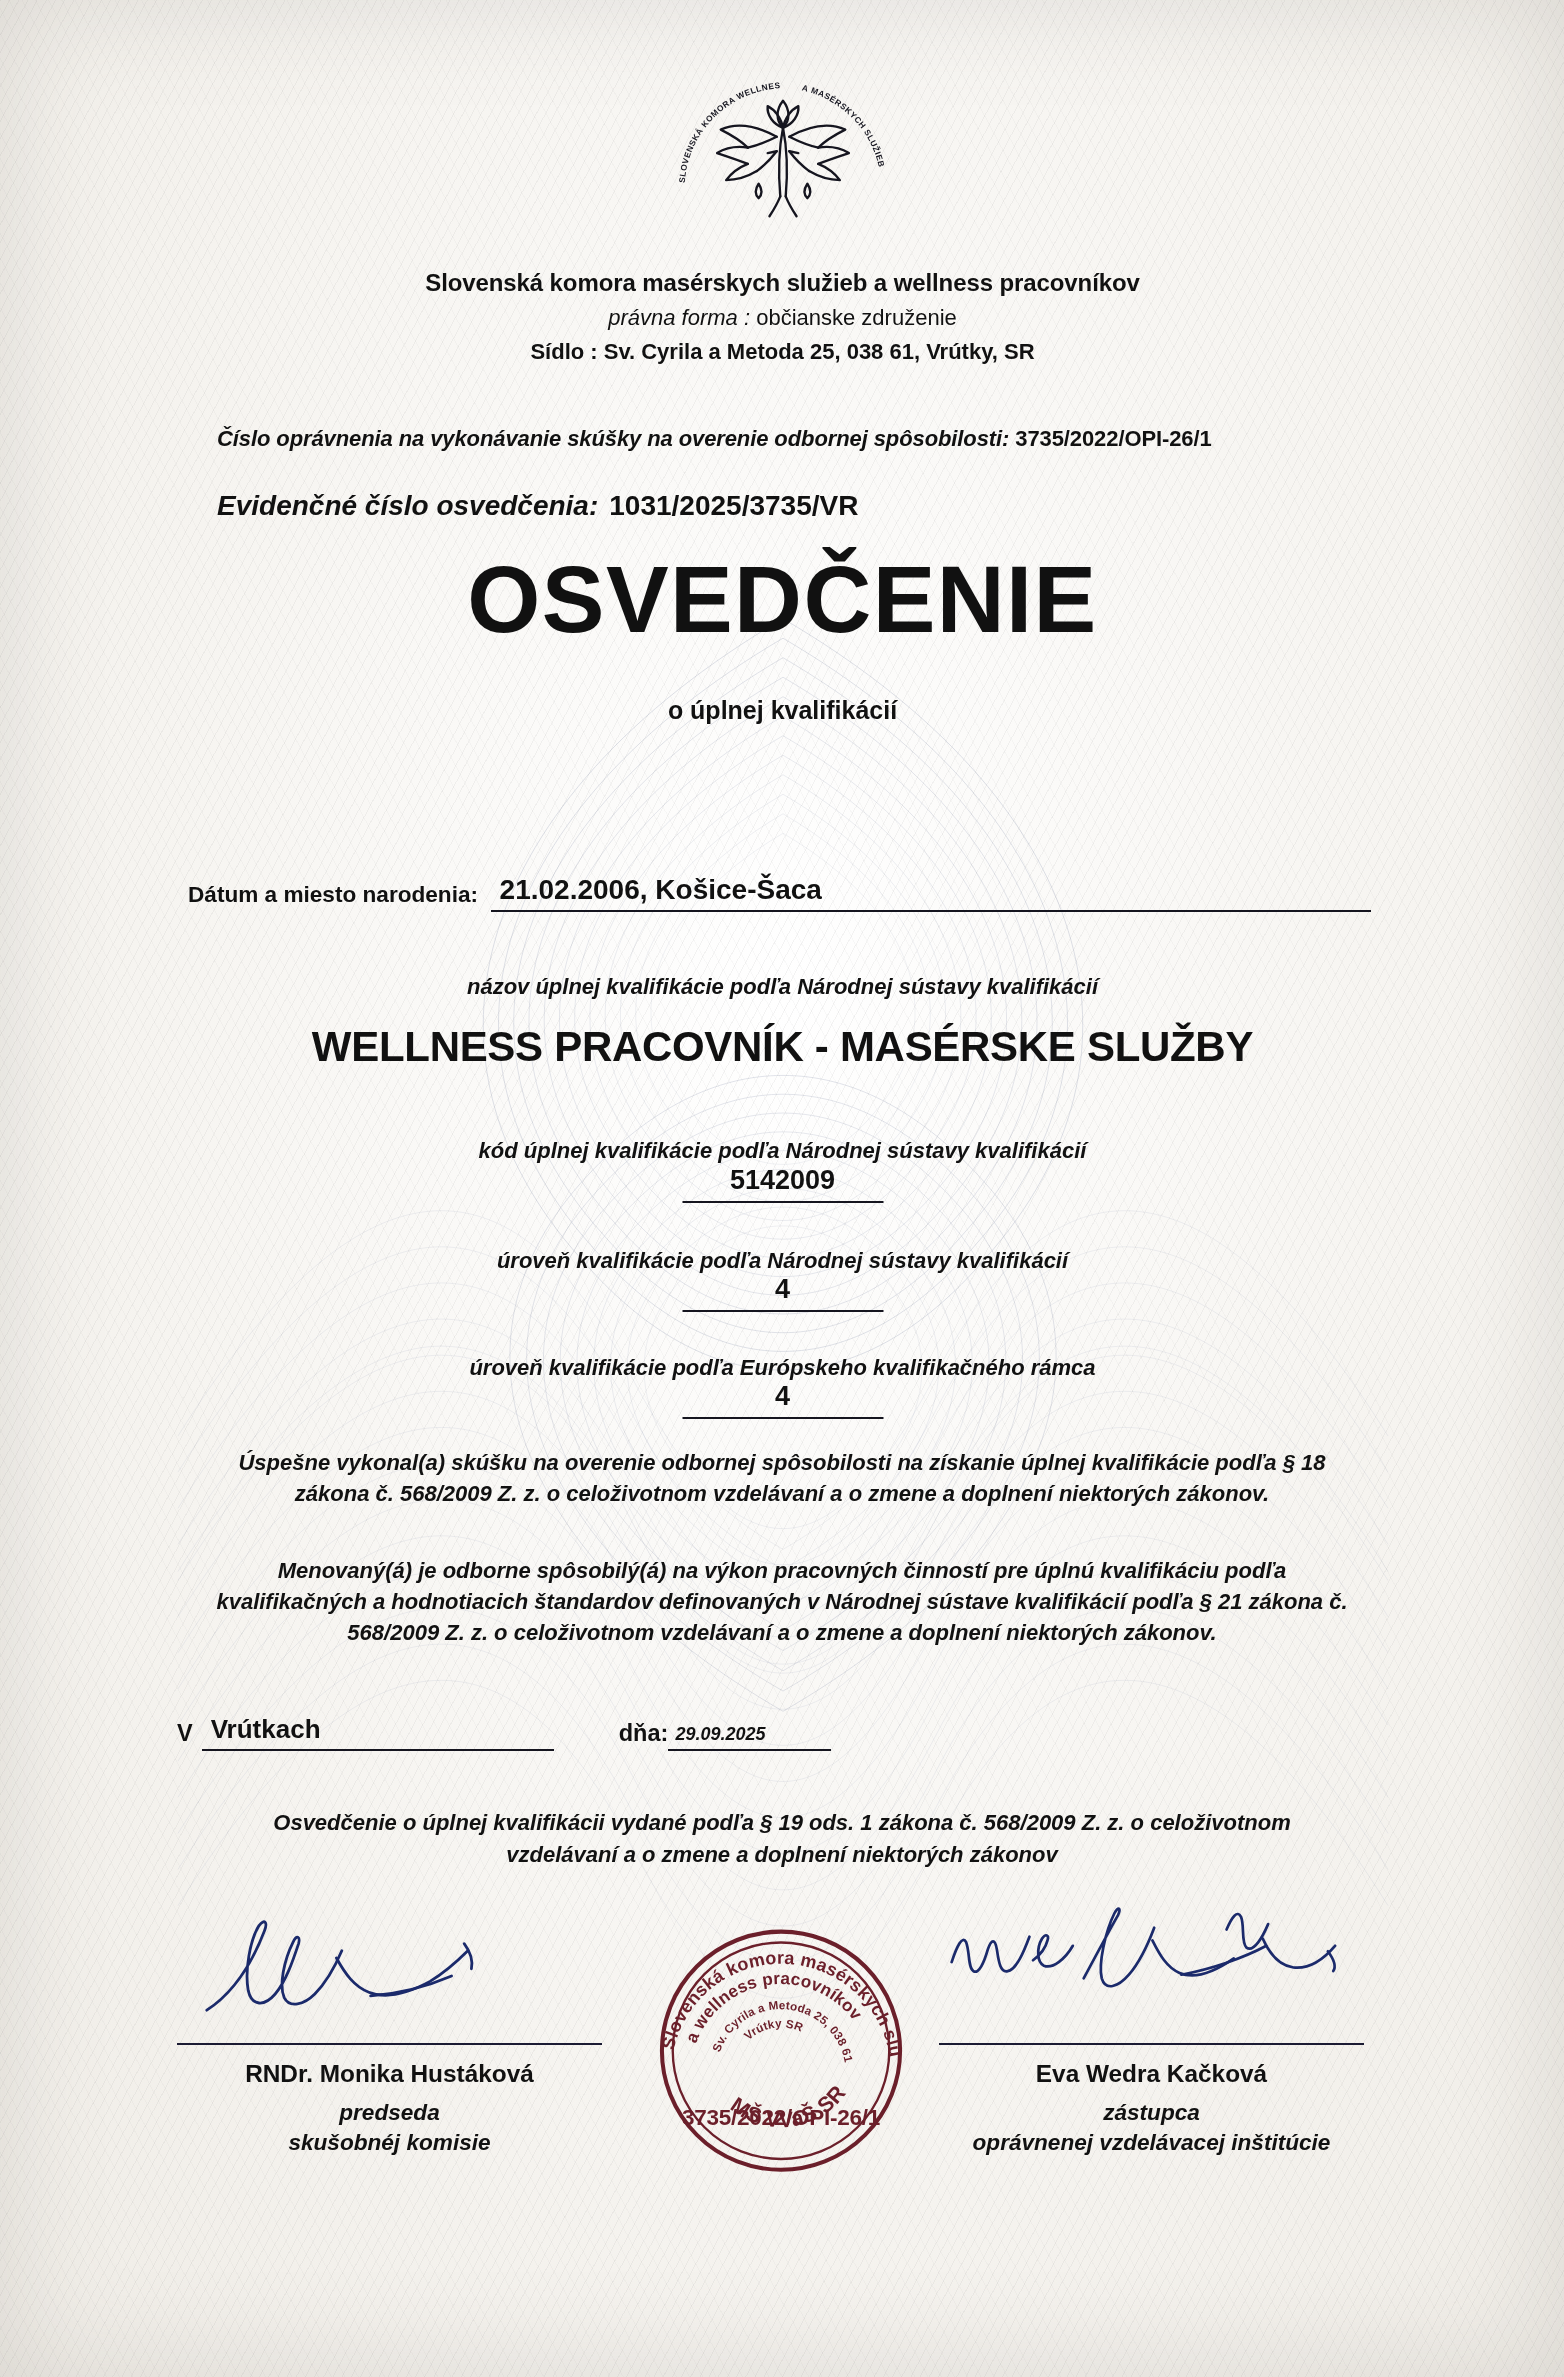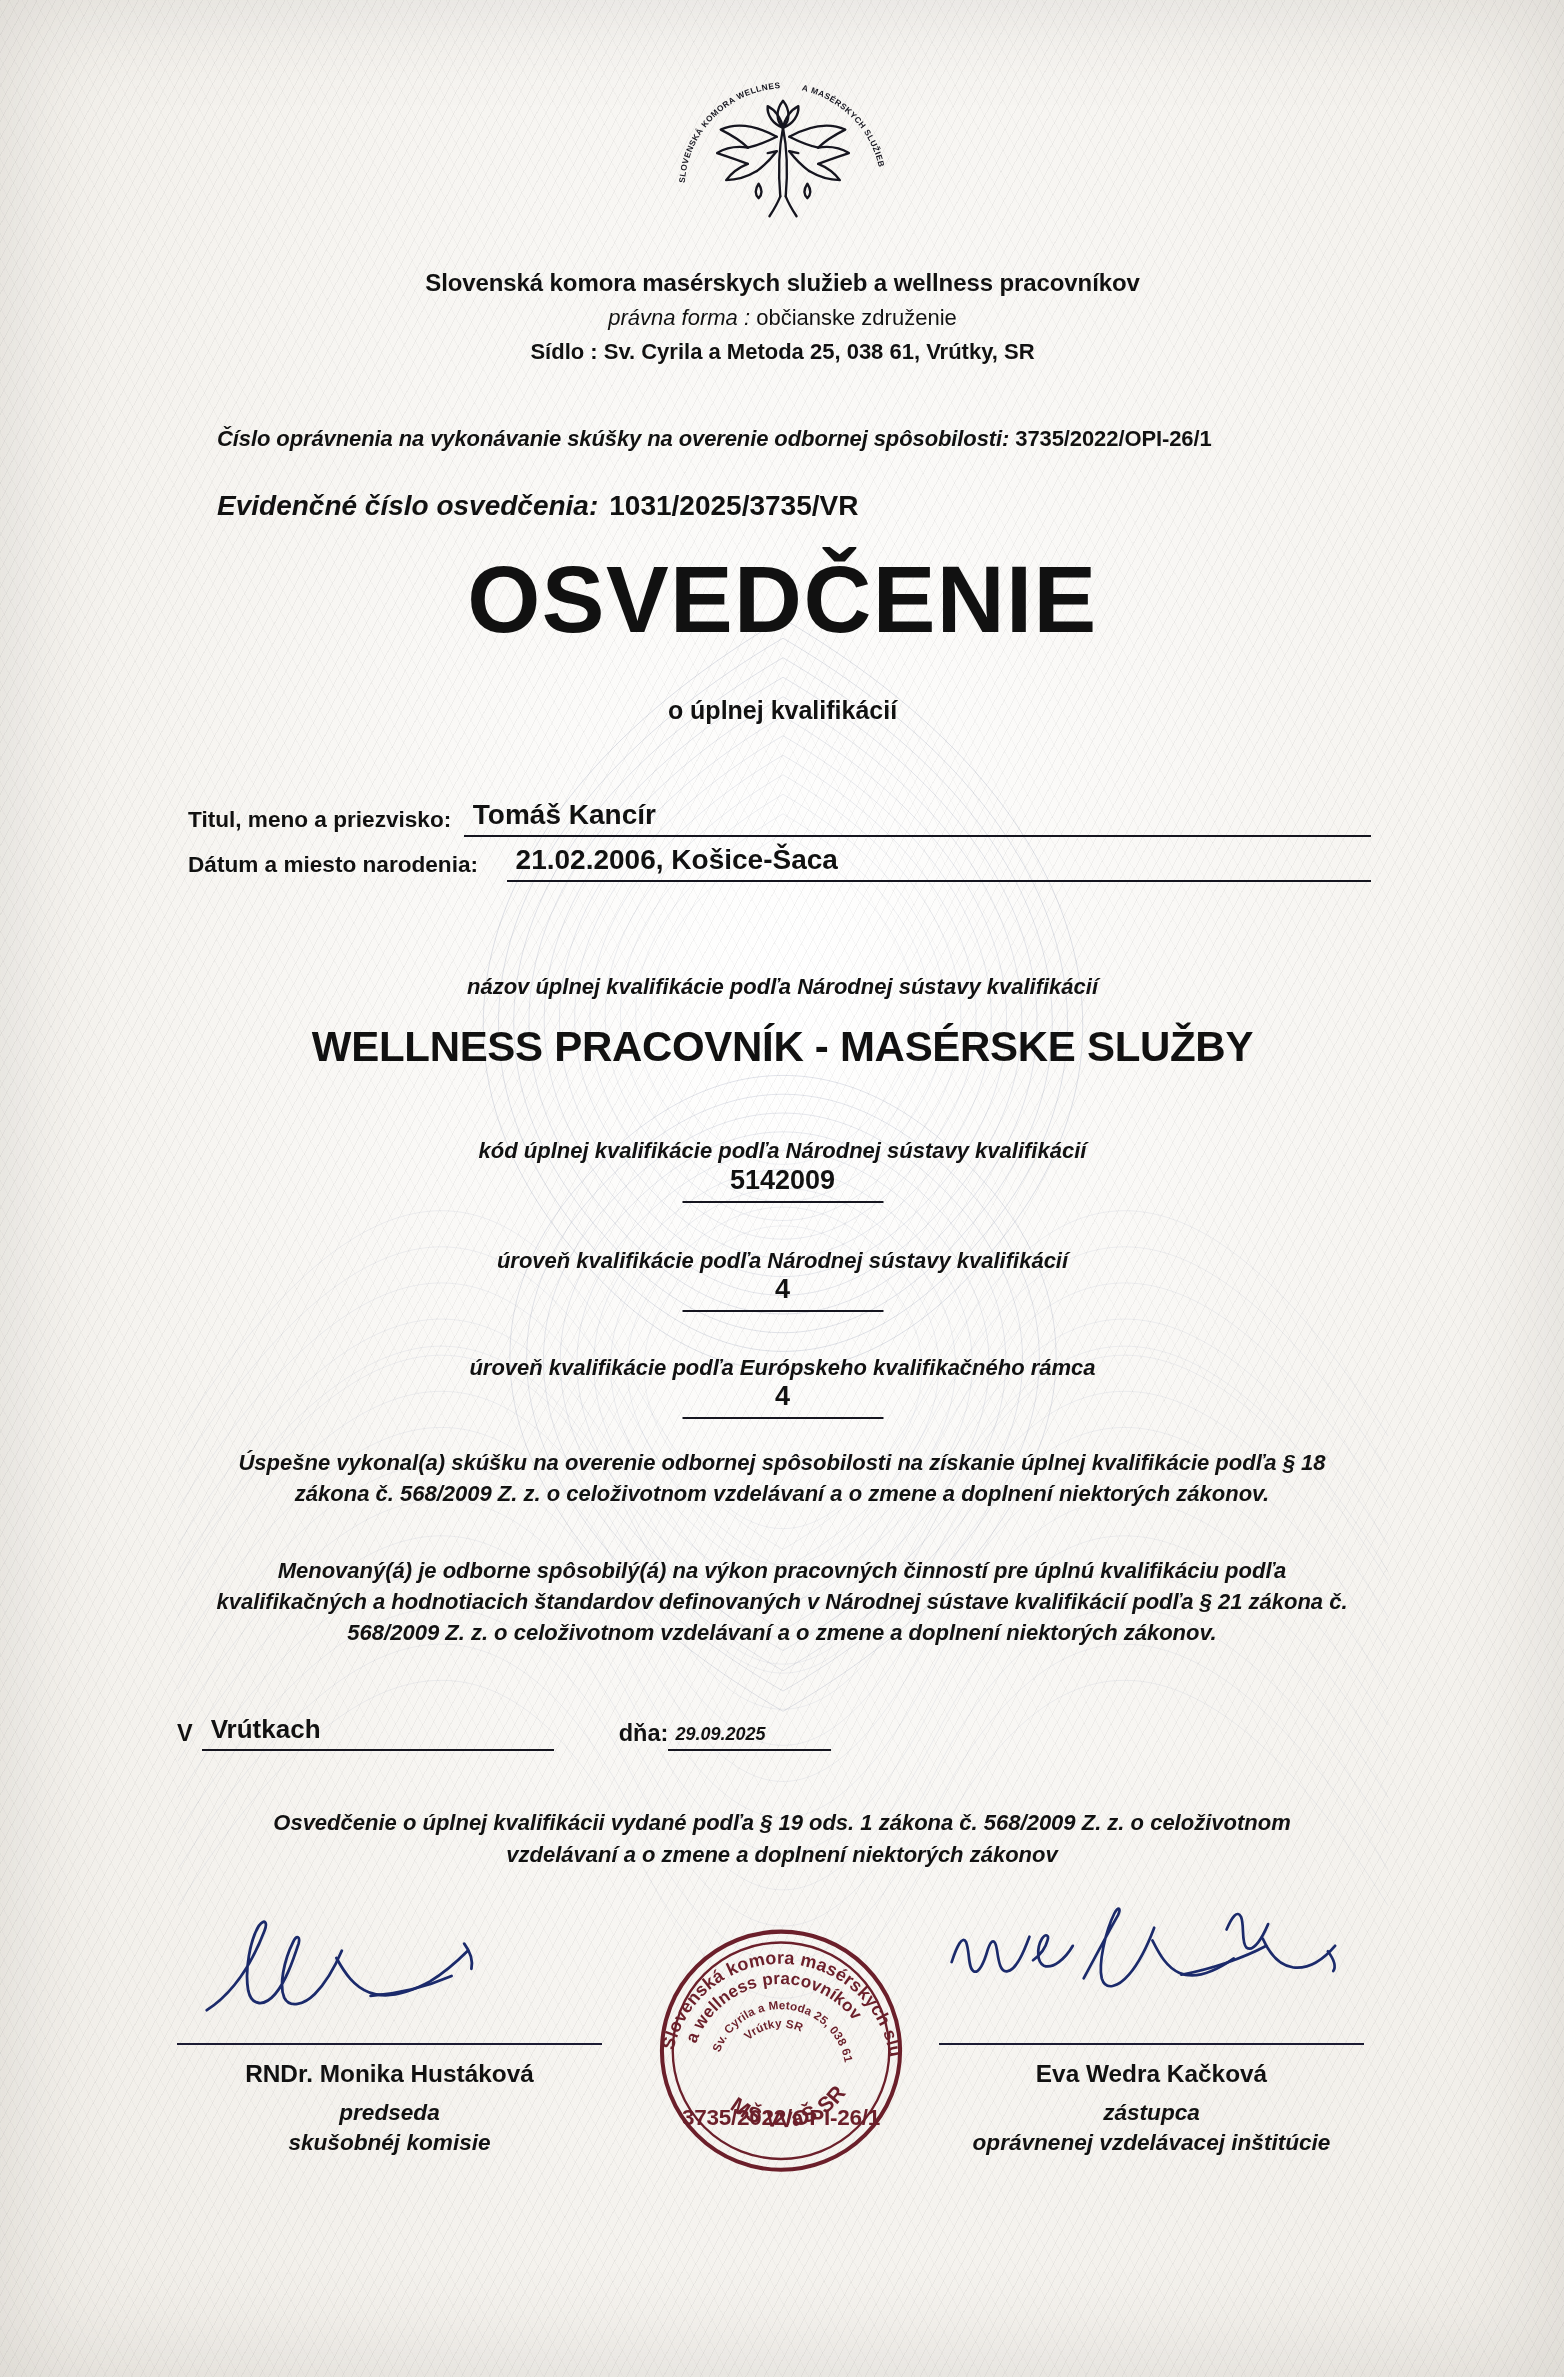--- a/index.html
+++ b/index.html
@@ -91,21 +91,21 @@
   }
   #doc-subtitle{
     position:absolute; left:0; right:0; top:696px;
     text-align:center;
     font-size:25px; font-weight:bold;
   }
 
   
   .field-row{position:absolute; display:flex; align-items:flex-end;}
   #row-name{left:188px; top:793px; width:1183px;}
-  #row-birth{left:188px; top:838px; width:1183px;gap:16px;}
+  #row-birth{left:188px; top:868px; width:1183px;}
   .field-label{
     font-size:22.6px; font-weight:bold; white-space:nowrap;
     padding-bottom:3.6px;
   }
   .field-slot{
     position:relative; flex:1; margin-left:12.6px;
     border-bottom:2.3px solid #15151f;
     height:42px;
   }
   .field-value{
@@ -322,26 +322,20 @@
     <span class="val">3735/2022/OPI-26/1</span>
   </div>
 
   <div id="reg-no">
     <span>Evidenčné číslo osvedčenia:</span><span class="val">1031/2025/3735/VR</span>
   </div>
 
   <div id="doc-title">OSVEDČENIE</div>
   <div id="doc-subtitle">o úplnej kvalifikácií</div>
 
-  <div class="field-row" id="row-name">
-    <div class="field-label">Titul, meno a priezvisko:</div>
-    <div class="field-slot">
-      <div class="field-value">Tomáš Kancír</div>
-    </div>
-  </div>
 
   <div class="field-row" id="row-birth">
     <div class="field-label">Dátum a miesto narodenia:</div>
     <div class="field-slot">
       <div class="field-value">21.02.2006, Košice-Šaca</div>
     </div>
   </div>
 
   <div id="qual-cap">názov úplnej kvalifikácie podľa Národnej sústavy kvalifikácií</div>
   <div id="qual-name">WELLNESS PRACOVNÍK - MASÉRSKE SLUŽBY</div>

